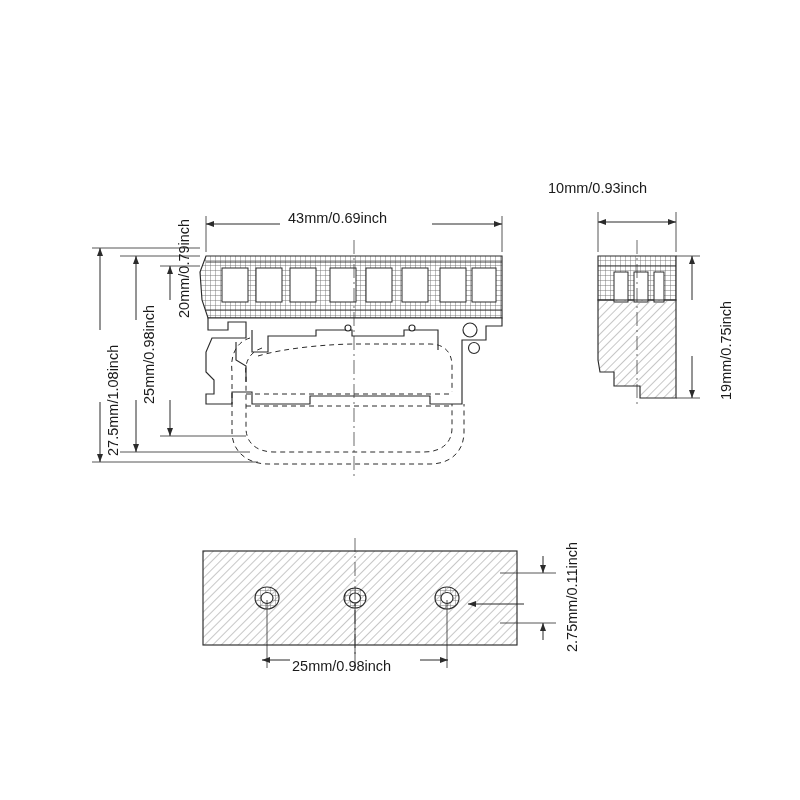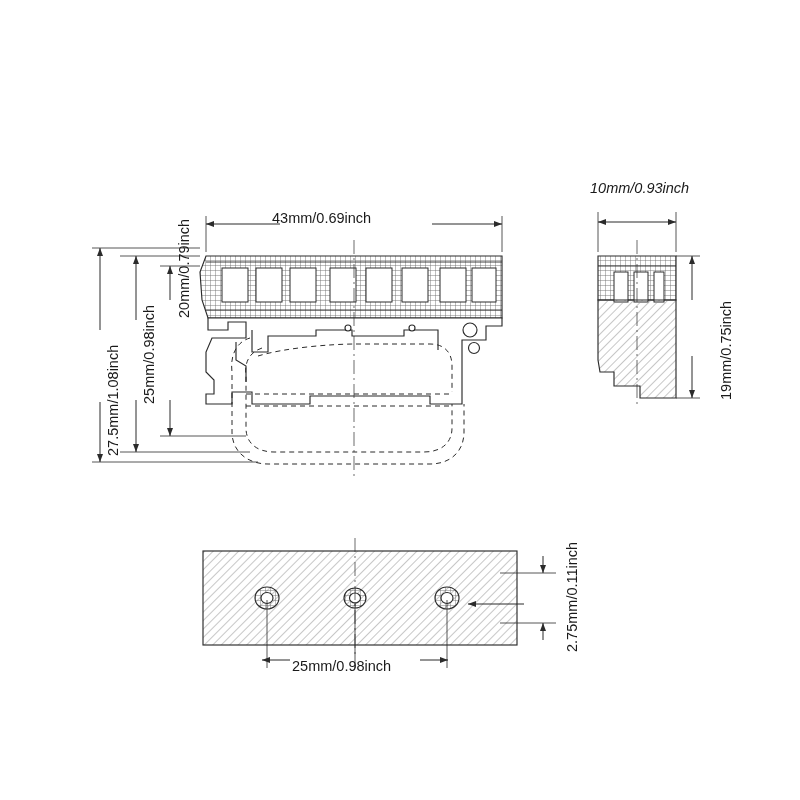--- a/index.html
+++ b/index.html
@@ -166,23 +166,23 @@
       <line x1="447" y1="600" x2="447" y2="668" stroke-width="0.8"></line>
 
       <line x1="500" y1="573" x2="556" y2="573" stroke-width="0.8"></line>
       <line x1="500" y1="623" x2="556" y2="623" stroke-width="0.8"></line>
       <line x1="543" y1="556" x2="543" y2="573" marker-end="url(#arrEnd)"></line>
       <line x1="543" y1="623" x2="543" y2="640" marker-start="url(#arrStart)"></line>
       <line x1="468" y1="604" x2="524" y2="604" marker-start="url(#arrStart)"></line>
     </g>
   </svg>
 
-  <div class="dimlabel" style="left:272px; top:210px;">43mm/0.69inch</div>
+  <div class="dimlabel" style="left:288px; top:210px;">43mm/0.69inch</div>
 
-  <div class="dimlabel" style="left:590px; top:180px;font-style:italic;">10mm/0.93inch</div>
+  <div class="dimlabel" style="left:548px; top:180px;">10mm/0.93inch</div>
 
   <div class="dimlabel vert" style="left:718px; top:400px;">19mm/0.75inch</div>
 
   <div class="dimlabel vert" style="left:176px; top:318px;">20mm/0.79inch</div>
 
   <div class="dimlabel vert" style="left:141px; top:404px;">25mm/0.98inch</div>
 
   <div class="dimlabel vert" style="left:105px; top:456px;">27.5mm/1.08inch</div>
 
   <div class="dimlabel" style="left:292px; top:658px;">25mm/0.98inch</div>

